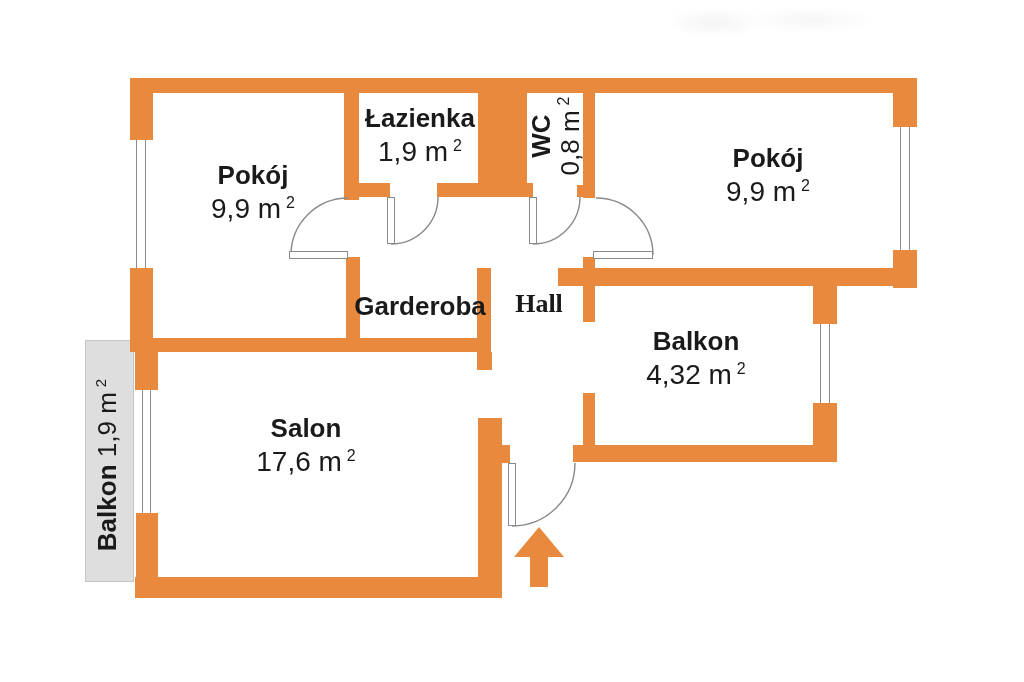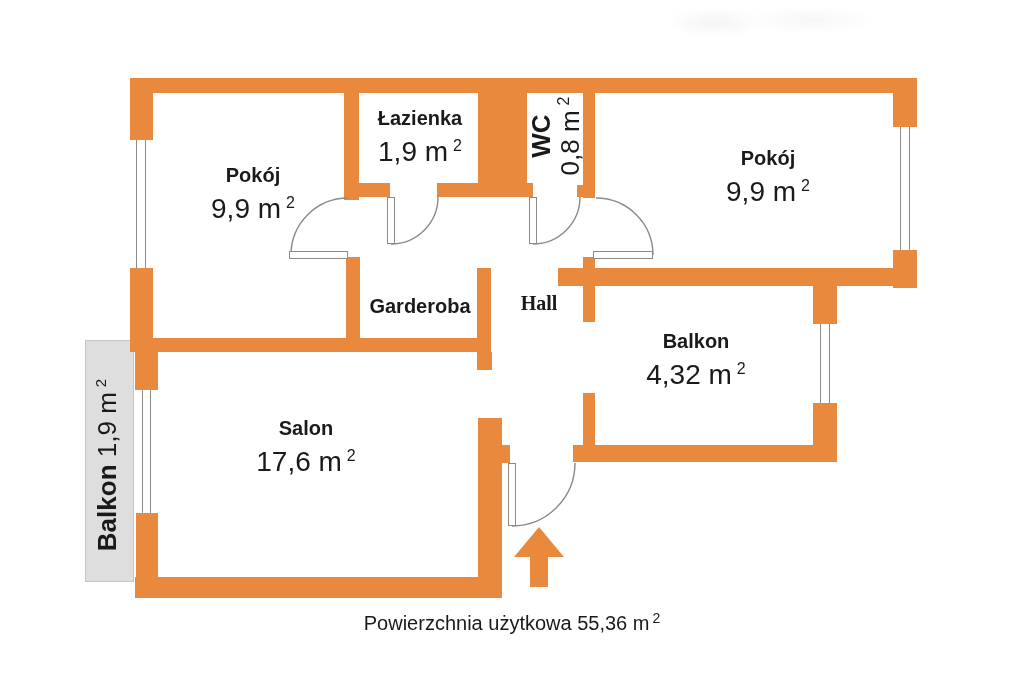--- a/index.html
+++ b/index.html
@@ -7,21 +7,21 @@
     width:1024px;height:682px;position:relative;background:#ffffff;
     font-family:"Liberation Sans","DejaVu Sans",sans-serif;color:#1a1a1a;
     overflow:hidden;
   }
   .wall{position:absolute;background:#E8893E;}
   .balcony{position:absolute;background:#dedede;border:1px solid #c6c6c6;}
   .window{position:absolute;background:#ffffff;}
   .window .pane{position:absolute;top:0;bottom:0;width:1px;background:#8a8a8a;}
   .door-leaf{position:absolute;background:#ffffff;border:1px solid #8a8a8a;box-sizing:border-box;}
   .room-label{position:absolute;text-align:center;}
-  .rname{font-size:20px;font-weight:bold;line-height:31px;white-space:nowrap;}
+  .rname{font-size:26px;font-weight:bold;line-height:31px;white-space:nowrap;}
   .rarea{font-size:28px;font-weight:normal;line-height:35px;white-space:nowrap;}
   .sup{font-size:16px;position:relative;top:-10px;margin-left:5px;}
   .rot{transform:rotate(-90deg);}
   .footer{position:absolute;left:0;top:610px;width:1024px;text-align:center;}
   .footer .l1{font-size:20px;line-height:27px;}
   .footer .l2{font-size:20px;line-height:27px;}
   .fsup{font-size:14px;position:relative;top:-7px;margin-left:3px;}
   .watermark{position:absolute;left:655px;top:0;width:240px;height:50px;opacity:.6;
     background:
       radial-gradient(ellipse 70px 22px at 25% 45%, #ededed 0%, rgba(237,237,237,0) 70%),
@@ -137,16 +137,13 @@
 </div>
 
 <div class="room-label rot" style="left:-7px;top:447px;width:230px;height:36px;">
   <div style="font-size:26px;line-height:34px;white-space:nowrap;">
     <span style="font-weight:bold;">Balkon</span>
     <span>1,9 m</span><span class="sup" style="font-size:15px;">2</span>
   </div>
 </div>
 
 <div class="footer">
-  <div class="l1">
-    <span>Powierzchnia użytkowa 55,36 m</span><span class="fsup">2</span>
-  </div>
 </div>
 
 </body></html>

